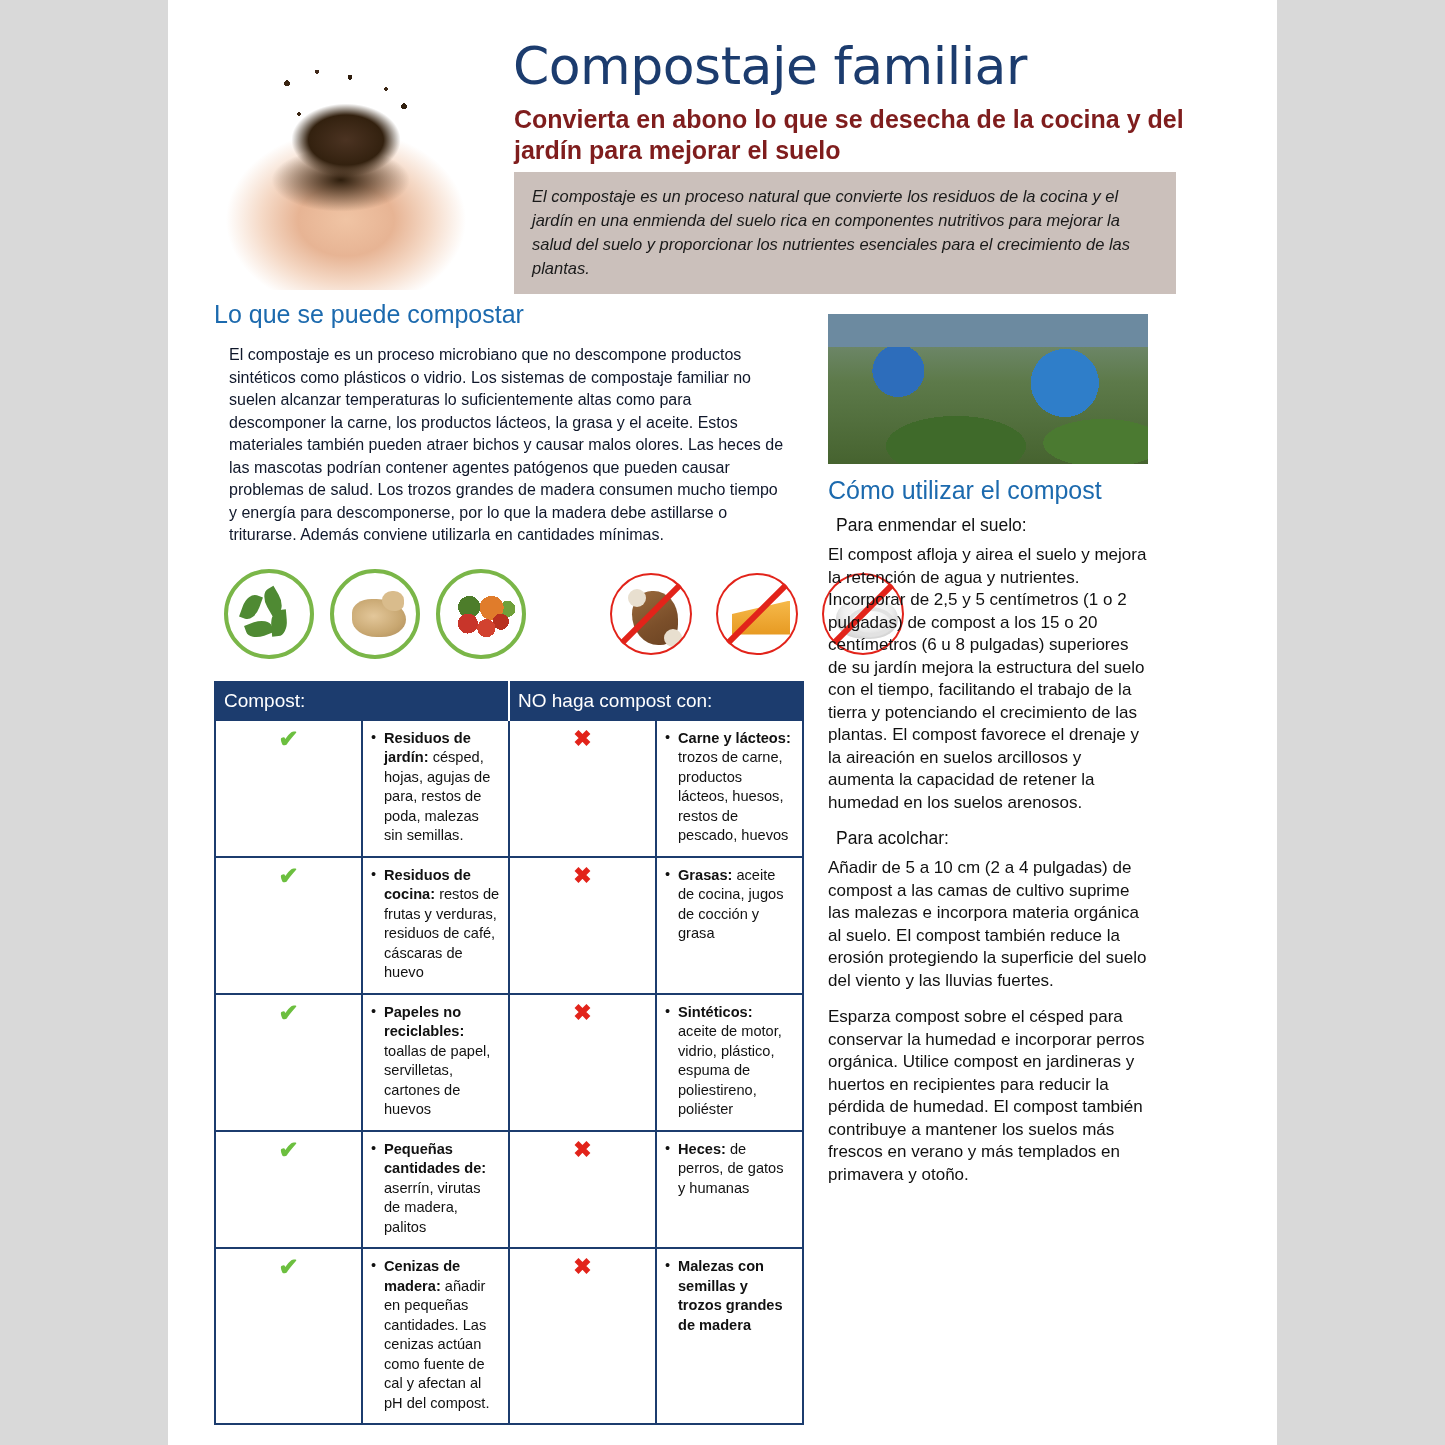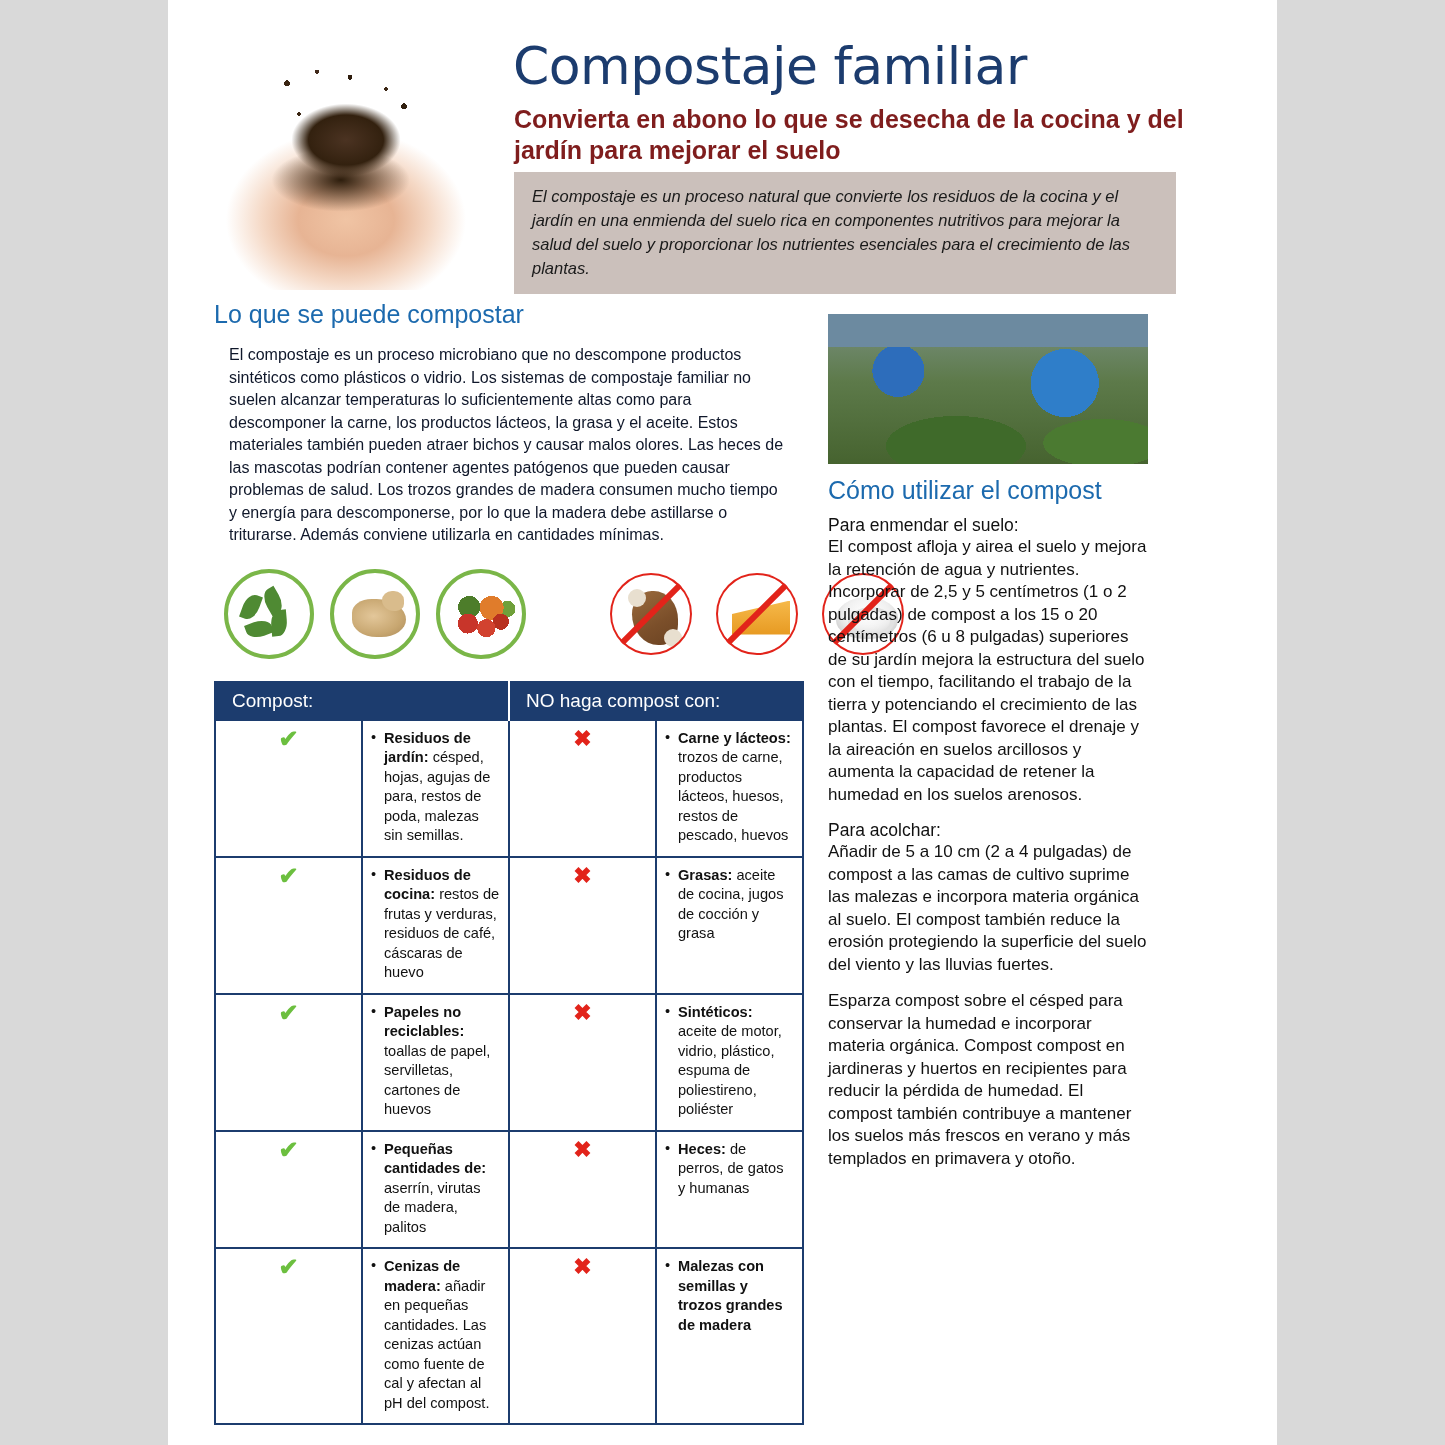--- a/index.html
+++ b/index.html
@@ -148,21 +148,21 @@
     background:#e2231a;transform:rotate(-45deg);transform-origin:center;
   }
 
   
   table.compost{
     margin-top:16px;width:590px;border-collapse:collapse;
     border:2px solid #1c3c6e;table-layout:fixed;
   }
   table.compost th{
     background:#1c3c6e;color:#ffffff;text-align:left;
-    font-size:19px;font-weight:400;padding:7px 16px;
+    font-size:19px;font-weight:400;padding:7px 8px;
     border-right:2px solid #ffffff;
     margin-top:27px;
   }
   table.compost th:last-child{border-right:none;}
   table.compost td{
     border:2px solid #1c3c6e;vertical-align:top;
     padding:8px 8px 10px 8px;font-size:14.6px;line-height:19.5px;color:#111;
   }
   td.mark{width:38px;text-align:center;padding-top:10px;border-right:none;}
   td.cell{border-left:none;}
@@ -180,21 +180,21 @@
     width:320px;height:150px;
     background:
       linear-gradient(#6c8aa0 0 22%, rgba(108,138,160,0) 22%),
       radial-gradient(circle 26px at 22% 38%, #2d6dbb 0 100%, transparent 100%),
       radial-gradient(circle 34px at 74% 46%, #2f7ec9 0 100%, transparent 100%),
       radial-gradient(ellipse 70px 30px at 40% 88%, #3f6a2a 0 100%, transparent 100%),
       radial-gradient(ellipse 60px 24px at 86% 86%, #4b7a31 0 100%, transparent 100%),
       linear-gradient(#7a9182 0%, #5d7a4a 45%, #46632f 100%);
   }
   h2.right-title{margin:12px 0 10px 0;font-size:25px;font-weight:400;color:#1c6aae;}
-  .sub-h{font-size:17.5px;color:#111;margin:0;}
+  .sub-h{font-size:17.5px;color:#111;margin:8px;}
   .right-col p.body{font-size:17px;line-height:22.5px;color:#111;margin:0 0 14px 0;}
 </style>
 </head>
 <body>
 
 <div class="page">
 
   <div class="header">
     <div class="hero-photo">
       <div class="soil-bits"></div>
@@ -307,17 +307,17 @@
     <div class="right-col">
       <div class="garden-photo"></div>
       <h2 class="right-title">Cómo utilizar el compost</h2>
 
       <p class="sub-h">Para enmendar el suelo:</p>
       <p class="body">El compost afloja y airea el suelo y mejora la retención de agua y nutrientes. Incorporar de 2,5 y 5 centímetros (1 o 2 pulgadas) de compost a los 15 o 20 centímetros (6 u 8 pulgadas) superiores de su jardín mejora la estructura del suelo con el tiempo, facilitando el trabajo de la tierra y potenciando el crecimiento de las plantas. El compost favorece el drenaje y la aireación en suelos arcillosos y aumenta la capacidad de retener la humedad en los suelos arenosos.</p>
 
       <p class="sub-h">Para acolchar:</p>
       <p class="body">Añadir de 5 a 10 cm (2 a 4 pulgadas) de compost a las camas de cultivo suprime las malezas e incorpora materia orgánica al suelo. El compost también reduce la erosión protegiendo la superficie del suelo del viento y las lluvias fuertes.</p>
 
-      <p class="body">Esparza compost sobre el césped para conservar la humedad e incorporar materia orgánica. Compost compost en jardineras y huertos en recipientes para reducir la pérdida de humedad. El compost también contribuye a mantener los suelos más frescos en verano y más templados en primavera y otoño.</p>
+      <p class="body">Esparza compost sobre el césped para conservar la humedad e incorporar perros orgánica. Utilice compost en jardineras y huertos en recipientes para reducir la pérdida de humedad. El compost también contribuye a mantener los suelos más frescos en verano y más templados en primavera y otoño.</p>
     </div>
 
   </div>
 </div>
 
 </body></html>

